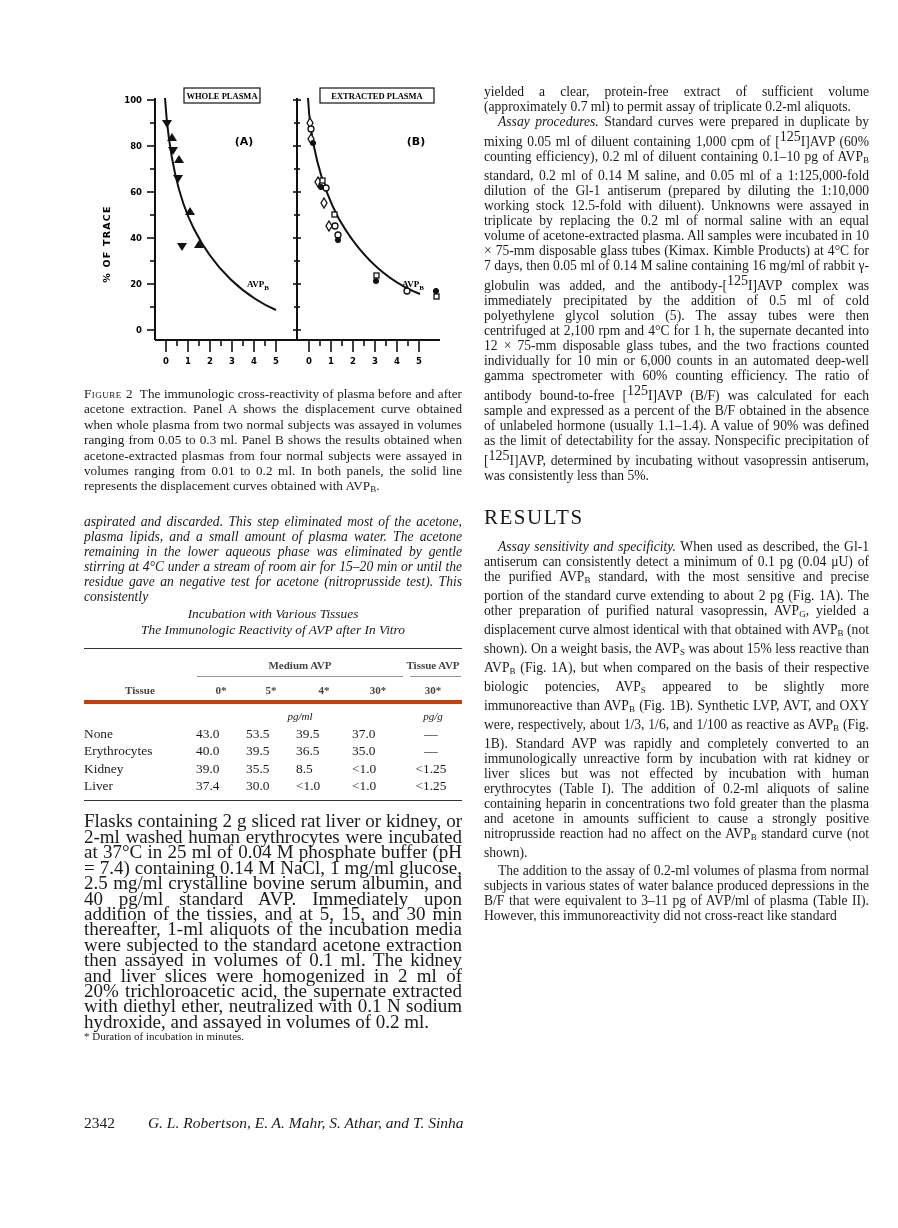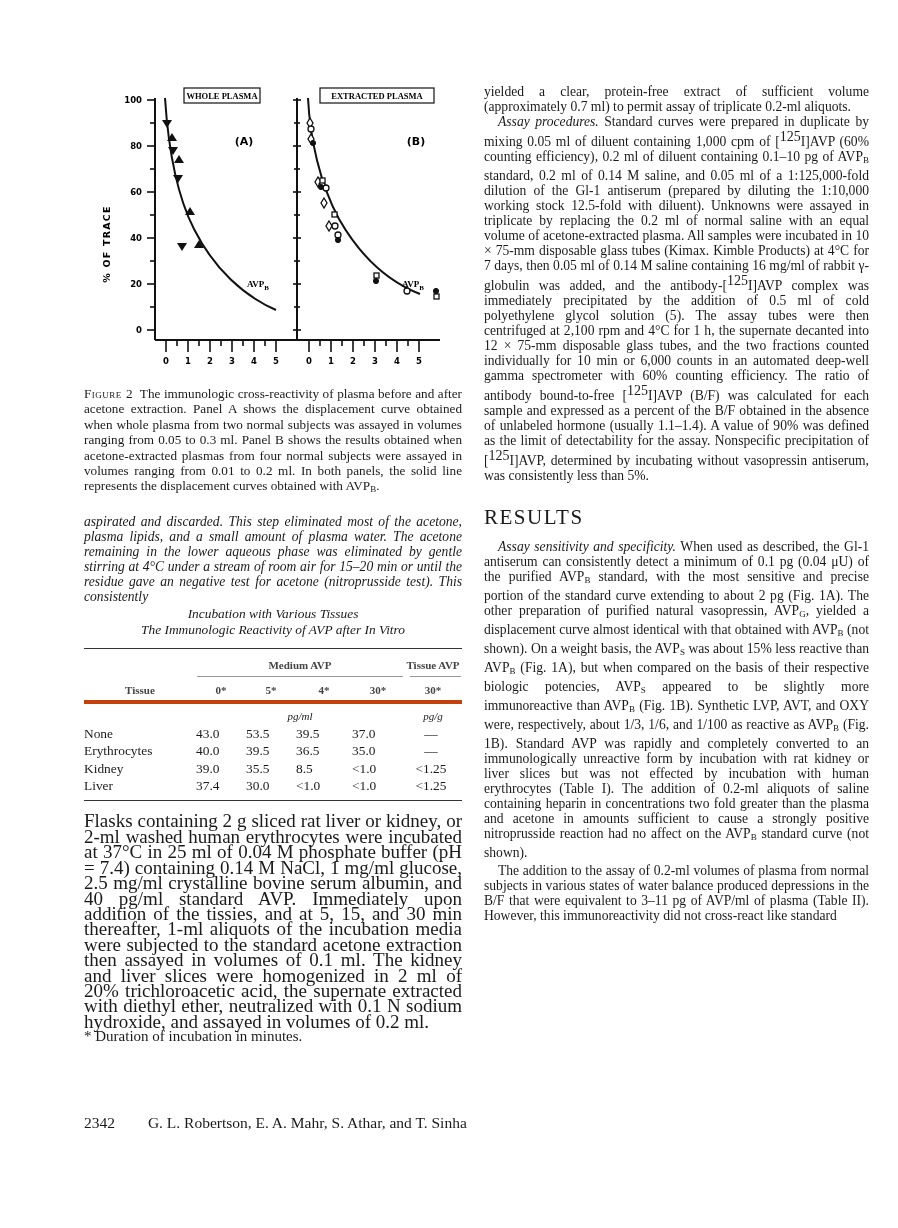--- a/index.html
+++ b/index.html
@@ -26,25 +26,25 @@
   table.data th { font-weight: bold; font-size: 11px; color: #444; }
   table.data td.num { text-align: left; padding-right: 4px; }
   table.data td.label { text-align: left; }
   .grp-head { text-align: center; padding-top: 4px; }
   .grp-underline { border-bottom: 1px solid #999; height: 3px; }
   .col-head-row th { padding: 6px 0 4px 0; border-bottom: 4px solid #c2410c; margin-top: 35px; }
   .units-row td { font-style: italic; font-size: 11px; text-align: center; padding: 6px 0 3px 0; }
   .data-row td { padding: 0; line-height: 17.4px; }
   .rule-bottom td { border-bottom: 1.5px solid #333; height: 6px; padding: 0; }
   .footnote { font-size: 19px; line-height: 15.4px; text-align: justify; margin-top: 12px; }
-  .footnote2 { font-size: 15px; line-height: 15.4px; }
+  .footnote2 { font-size: 11px; line-height: 15.4px; }
   .section-title { font-size: 21px; letter-spacing: 1.5px; margin: 22px 0 9px 0; }
   .footer { position: absolute; left: 84px; top: 1114px; font-size: 15.5px; }
   .footer .pageno { display: inline-block; width: 60px; }
-  .footer .authors { }
+  .footer .authors { font-style: italic; }
   .chart-text { font-family: "DejaVu Sans", sans-serif; font-weight: bold; }
 </style>
 </head>
 <body>
 
 <div class="col left">
 
   <div class="figure">
     <svg width="378" height="282" viewBox="0 0 378 282">
 

